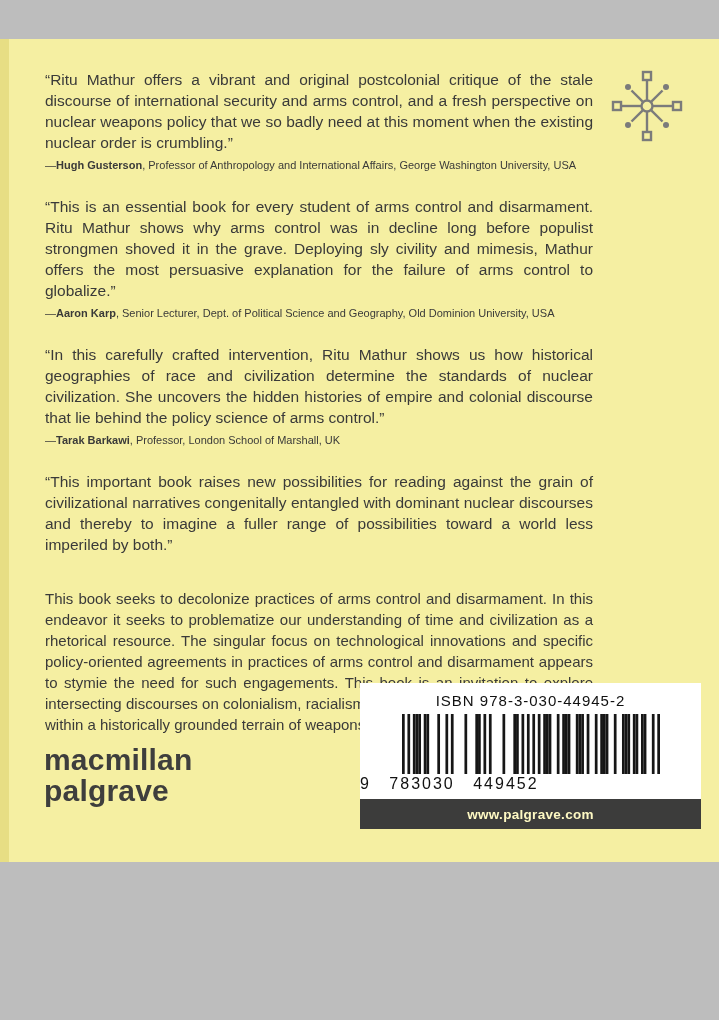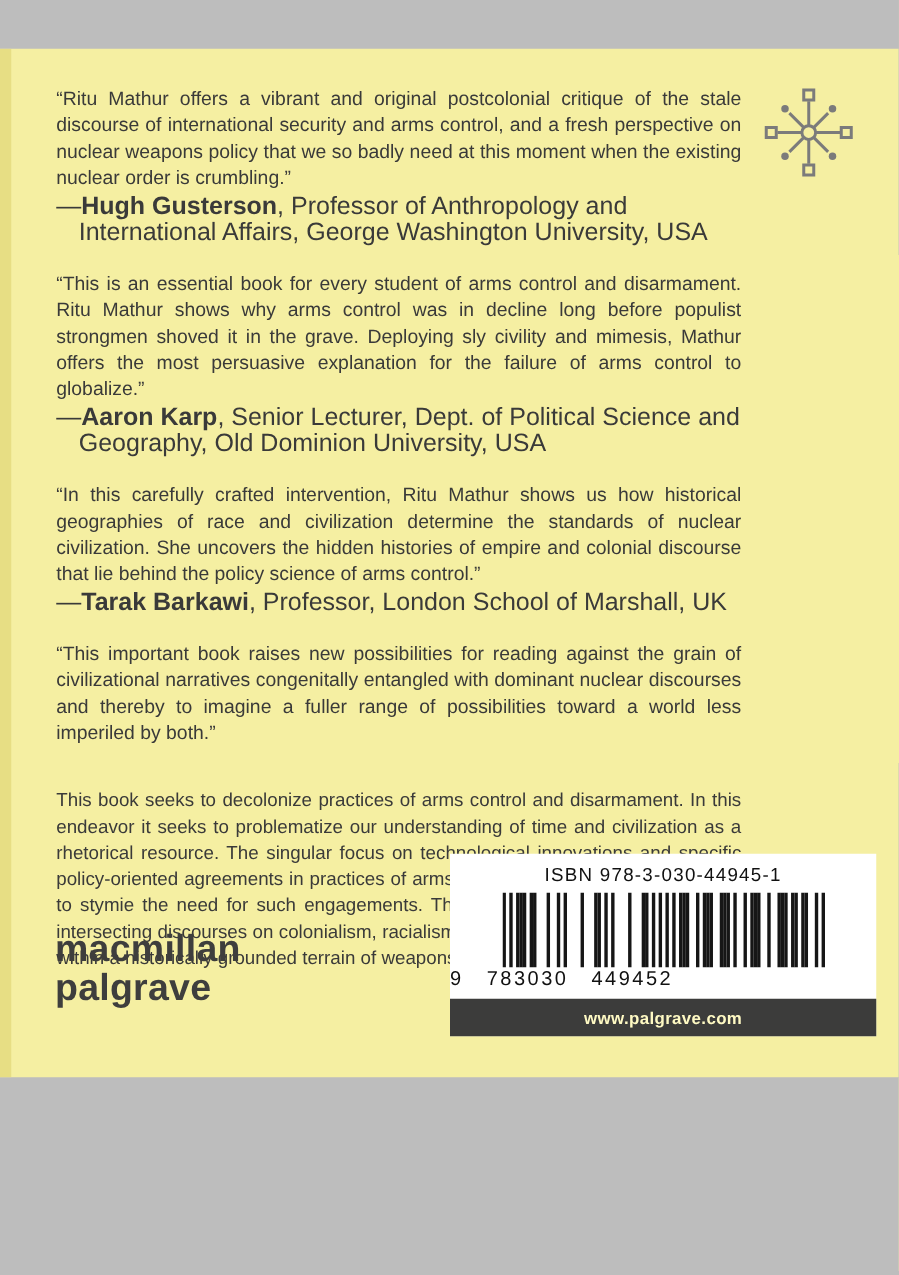--- a/index.html
+++ b/index.html
@@ -4,21 +4,21 @@
 <style>
   html,body{margin:0;padding:0;background:#bdbdbd;}
   .page{
     position:relative;width:719px;height:823px;overflow:hidden;
     background:#f5efa2;
     font-family:"Liberation Sans",sans-serif;color:#3a3a39;margin-top:39px;
   }
   .spine-strip{position:absolute;left:0;top:0;width:9px;height:100%;background:#e7de84;}
   .content{position:absolute;left:45px;top:30px;width:548px;}
   .quote{margin:0;text-align:justify;font-size:15.5px;line-height:21px;}
-  .attribution{margin:2px 0 0 0;font-size:20px;line-height:21px;padding-left:18px;text-indent:-18px;}
+  .attribution{margin:2px 0 0 0;font-size:11px;line-height:21px;padding-left:18px;text-indent:-18px;}
   .attribution strong{font-weight:bold;}
   .block{margin-bottom:20px;}
   .description{margin:33px 0 0 0;text-align:justify;font-size:15px;line-height:21px;}
   .bio{margin:20px 0 0 0;font-size:15.5px;line-height:21px;}
   .ornament{position:absolute;right:33px;top:28px;width:78px;height:78px;}
   .publisher{
     position:absolute;left:44px;bottom:56px;
     font-size:30px;line-height:31px;font-weight:bold;color:#3e3e3d;letter-spacing:0.2px;
   }
   .isbn-panel{position:absolute;right:18px;bottom:33px;width:341px;background:#ffffff;}
@@ -86,21 +86,21 @@
     <p class="description">This book seeks to decolonize practices of arms control and disarmament. In this endeavor it seeks to problematize our understanding of time and civilization as a rhetorical resource. The singular focus on technological innovations and specific policy-oriented agreements in practices of arms control and disarmament appears to stymie the need for such engagements. This book is an invitation to explore intersecting discourses on colonialism, racialism, nationalism and humanitarianism within a historically grounded terrain of weapons control.</p>
 
   </div>
 
   <div class="publisher">
     <div>macmillan</div>
     <div>palgrave</div>
   </div>
 
   <div class="isbn-panel">
-    <div class="isbn-label">ISBN 978-3-030-44945-1</div>
+    <div class="isbn-label">ISBN 978-3-030-44945-2</div>
     <div class="barcode">
         <svg viewBox="0 0 95 30" preserveAspectRatio="none">
           <rect x="0" y="0" width="1" height="30" fill="#161616"></rect>
           <rect x="2" y="0" width="1" height="30" fill="#161616"></rect>
           <rect x="4" y="0" width="1" height="30" fill="#161616"></rect>
           <rect x="5" y="0" width="1" height="30" fill="#161616"></rect>
           <rect x="6" y="0" width="1" height="30" fill="#161616"></rect>
           <rect x="8" y="0" width="1" height="30" fill="#161616"></rect>
           <rect x="9" y="0" width="1" height="30" fill="#161616"></rect>
           <rect x="13" y="0" width="1" height="30" fill="#161616"></rect>

